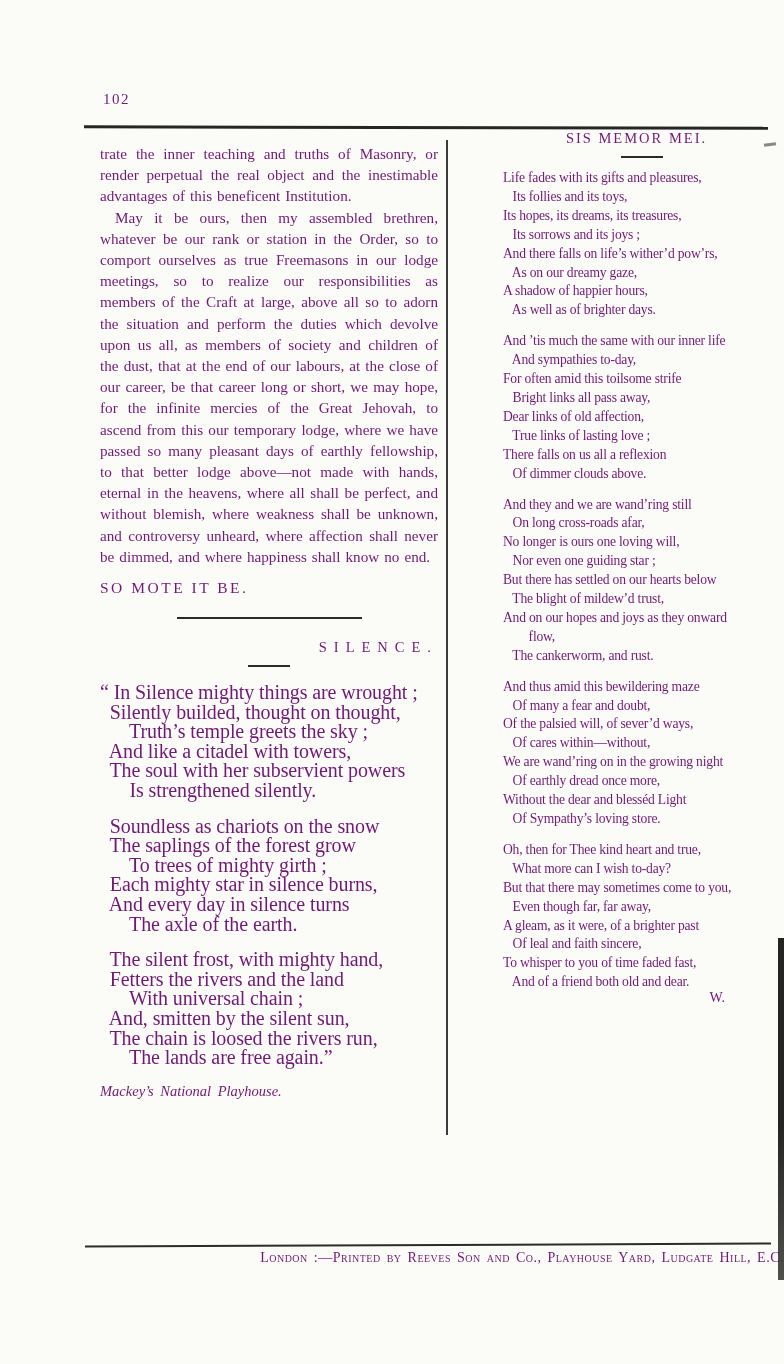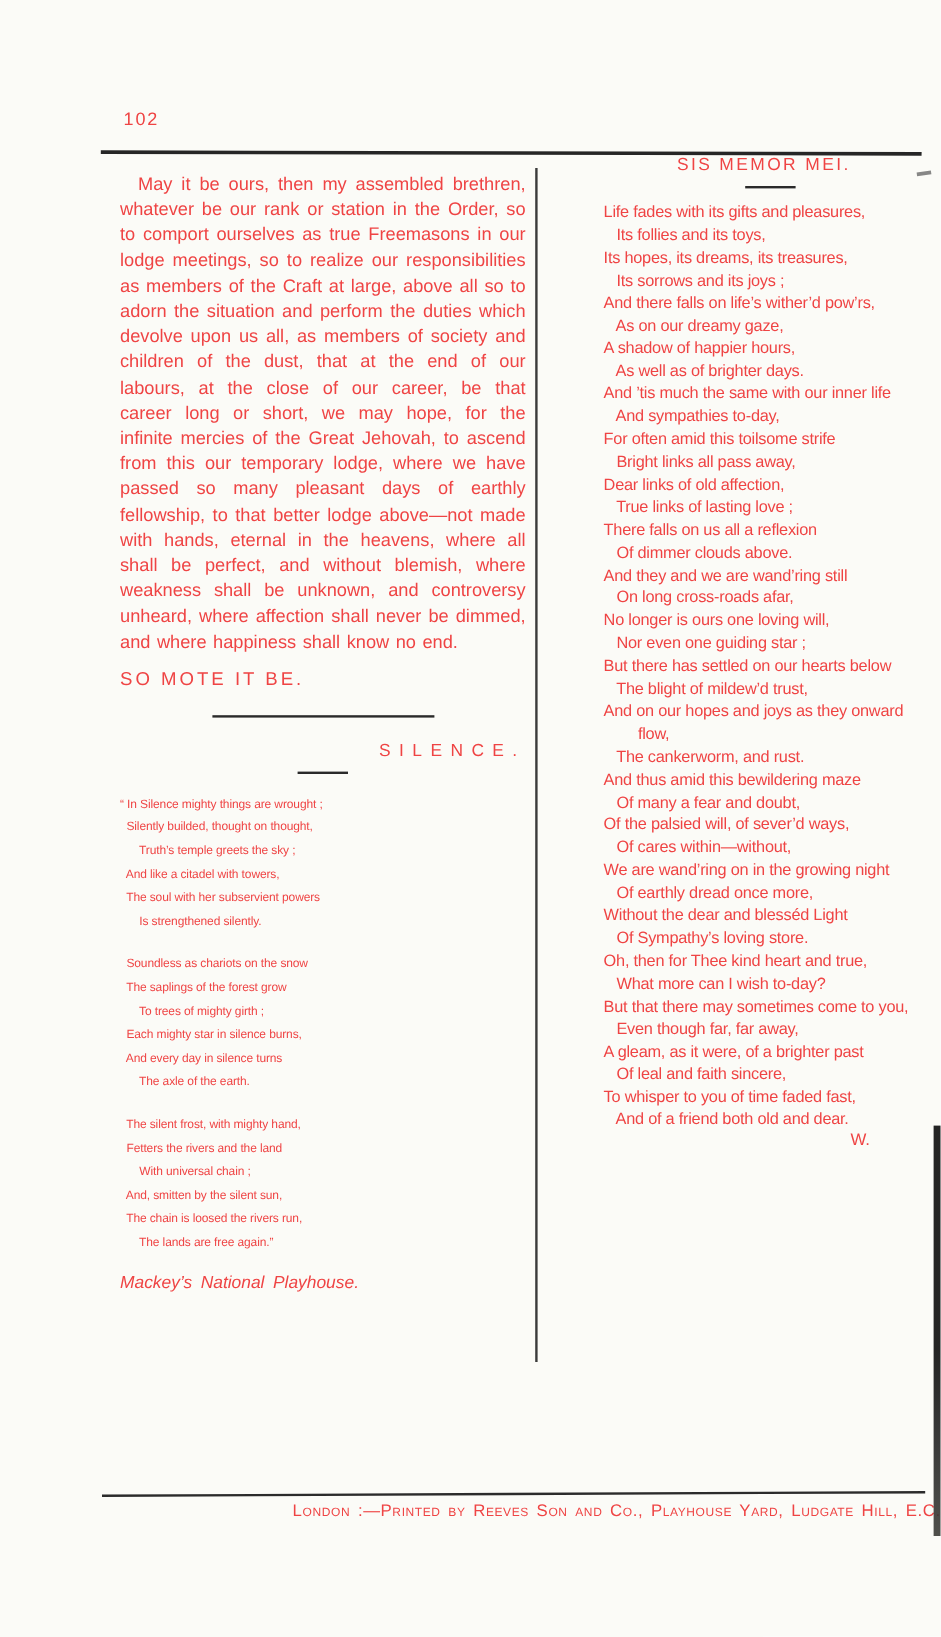--- a/index.html
+++ b/index.html
@@ -1,21 +1,21 @@
 <!DOCTYPE html>
 <html><head>
 <meta charset="utf-8">
 <style>
   html,body { margin:0; padding:0; }
   .page {
     position:relative;
     width:784px; height:1364px;
     background:#fbfbf7;
-    font-family:Liberation Sans, sans-serif;
-    color:#ef4444;
+    font-family:Liberation Serif, serif;
+    color:#701a75;
     overflow:hidden;
   }
   .pagenum {
     position:absolute; left:103px; top:91px;
     font-size:15px; letter-spacing:1.5px;
   }
   .title {
     position:absolute; left:85px; top:84px; width:680px;
     text-align:center; font-style:italic; font-size:20.5px;
     letter-spacing:0.5px; word-spacing:4px;
@@ -51,25 +51,25 @@
   }
   .h-sis {
     text-align:center; font-size:14.5px; letter-spacing:2px;
     margin:0 0 0 -10px;
   }
   .rule-short {
     width:42px; height:2px; background:#2a2a2a; margin:9px auto 0;
   }
   .stanza { white-space:pre; }
   .left-stanza {
-    font-size:10px; line-height:19.6px; margin-top:16px;
+    font-size:20px; line-height:19.6px; margin-top:16px;
     letter-spacing:-0.1px;
   }
   .right-stanza {
-    font-size:13.6px; line-height:18.9px; 
+    font-size:13.6px; line-height:18.9px; margin-top:12px;
     letter-spacing:-0.2px;
   }
   .first-stanza { margin-top:11px; }
   .attribution {
     font-style:italic; font-size:14.5px; margin:15px 0 0 0;
     word-spacing:3px;
   }
   .signature {
     text-align:right; padding-right:55px; font-size:14px; margin-top:-2px;
   }
@@ -96,20 +96,21 @@
 <body>
 
 <div class="page">
 
   <span class="pagenum">102</span>
   <div class="header-rule"></div>
 
   <div class="vdivider"></div>
 
   <div class="col col-left">
+    <p class="body">trate the inner teaching and truths of Masonry, or render perpetual the real object and the inestimable advantages of this beneficent Institution.</p>
     <p class="body indent">May it be ours, then my assembled brethren, whatever be our rank or station in the Order, so to comport ourselves as true Freemasons in our lodge meetings, so to realize our responsibilities as members of the Craft at large, above all so to adorn the situation and perform the duties which devolve upon us all, as members of society and children of the dust, that at the end of our labours, at the close of our career, be that career long or short, we may hope, for the infinite mercies of the Great Jehovah, to ascend from this our temporary lodge, where we have passed so many pleasant days of earthly fellowship, to that better lodge above—not made with hands, eternal in the heavens, where all shall be perfect, and without blemish, where weakness shall be unknown, and controversy unheard, where affection shall never be dimmed, and where happiness shall know no end.</p>
     <div class="closing">SO MOTE IT BE.</div>
     <div class="rule-article"></div>
     <div class="h-silence">SILENCE.</div>
     <div class="rule-short"></div>
     <div class="stanza left-stanza">“ In Silence mighty things are wrought ;
   Silently builded, thought on thought,
       Truth’s temple greets the sky ;
   And like a citadel with towers,
   The soul with her subservient powers

